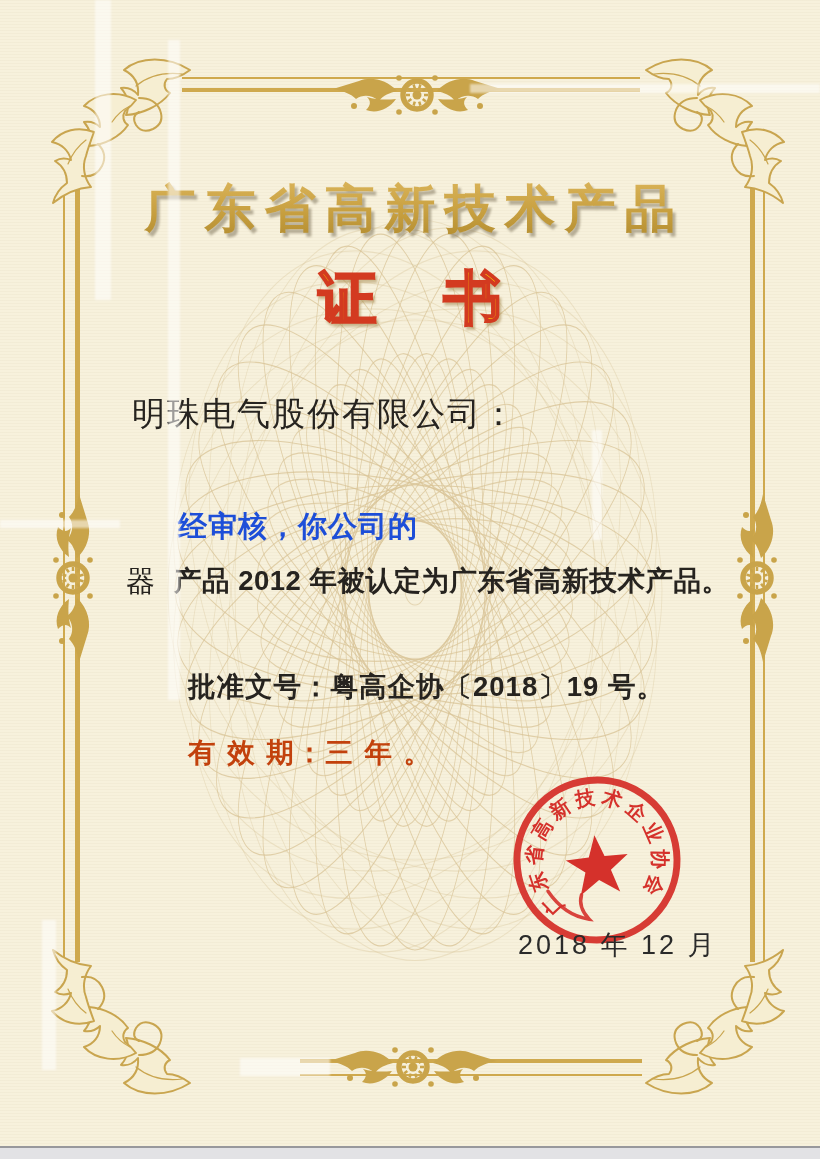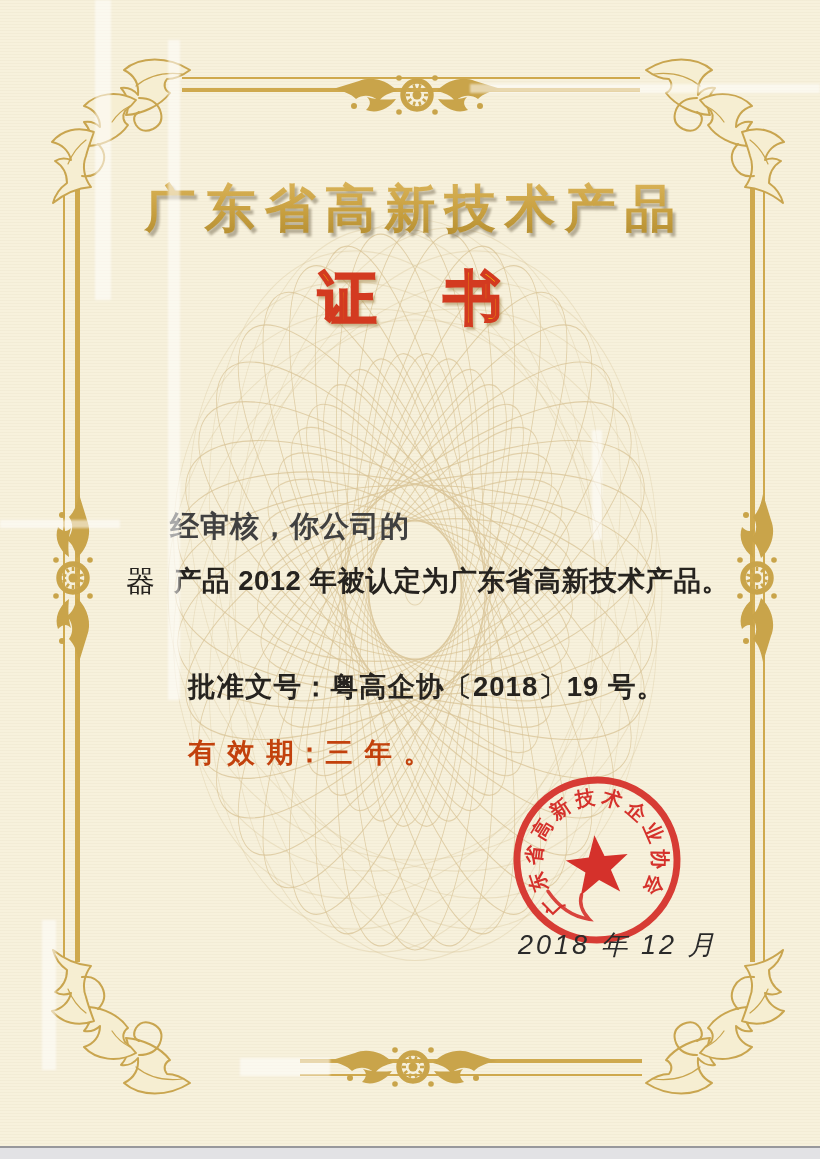--- a/index.html
+++ b/index.html
@@ -60,29 +60,29 @@
     -webkit-text-stroke:2.2px #d33a20;
     filter:drop-shadow(2px 3px 1px rgba(160,130,70,0.5));
   }
   .recipient{
     position:absolute;left:132px;top:392px;
     font-family:"Liberation Serif", serif;
     font-size:33px;color:#26231f;letter-spacing:2px;
   }
   .kai {font-family:"Liberation Serif", serif;font-weight:normal;}
   .hei {font-family:"Liberation Sans", sans-serif;font-weight:bold;}
-  .t-intro    {position:absolute;left:170px;top:507px;font-size:29px;color:#404040;letter-spacing:1px;}
+  .t-intro    {position:absolute;left:178px;top:507px;font-size:29px;color:#1d4ed8;letter-spacing:1px;}
   .t-product1 {position:absolute;left:430px;top:509px;font-size:29px;color:#26231f;letter-spacing:1px;}
   .t-product2 {position:absolute;left:126px;top:562px;font-size:29px;color:#26231f;}
   .t-statement{position:absolute;left:174px;top:563px;font-size:27.5px;color:#26231f;letter-spacing:0.5px;}
   .t-approval {position:absolute;left:188px;top:669px;font-size:27.5px;color:#26231f;letter-spacing:1px;}
   .t-validity {position:absolute;left:188px;top:735px;font-size:27.5px;color:#c2410c;letter-spacing:2px;}
   .t-date{
     position:absolute;left:518px;top:927px;
-    font-size:27px;color:#2a2a2a;font-weight:500;letter-spacing:3px;font-style:italic;
+    font-size:27px;color:#2a2a2a;font-weight:500;letter-spacing:3px;
   }
   .t-serial{
     position:absolute;left:626px;top:1094px;
     font-size:23px;color:#1c1c1c;font-weight:600;letter-spacing:1px;
   }
   #seal{position:absolute;left:497px;top:758px;width:200px;height:200px;}
 
   
   .streak{position:absolute;background:rgba(255,255,255,0.55);filter:blur(1px);pointer-events:none;}
   .s1{left:95px;top:0;width:16px;height:300px;}
@@ -229,20 +229,21 @@
   <svg class="medallion m-left" viewBox="0 0 184 60">
       <use href="#medallion-def"></use>
     </svg>
   <svg class="medallion m-right" viewBox="0 0 184 60">
       <use href="#medallion-def"></use>
     </svg>
 
   <div class="title">广东省高新技术产品</div>
   <div class="subtitle">证 书</div>
 
+  <div class="recipient">明珠电气股份有限公司：</div>
   <div class="t-intro hei">经审核，你公司的</div>
   <div class="t-product2 kai">器</div>
   <div class="t-statement hei">产品 2012 年被认定为广东省高新技术产品。</div>
 
   <div class="t-approval hei"><span>批准文号：</span><span>粤高企协〔2018〕19 号。</span></div>
 
   <div class="t-validity hei"><span>有 效 期：</span><span>三 年 。</span></div>
 
   <svg id="seal" viewBox="0 0 200 200">
     <g transform="translate(100,102) rotate(-6)" fill="none" stroke="#d5312b">

